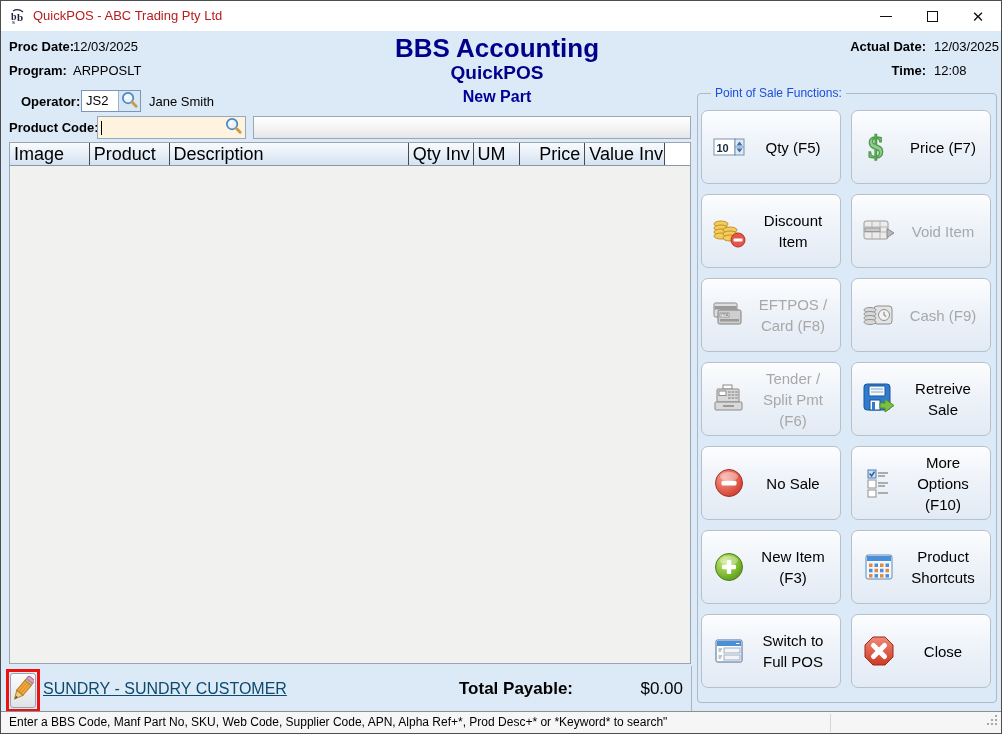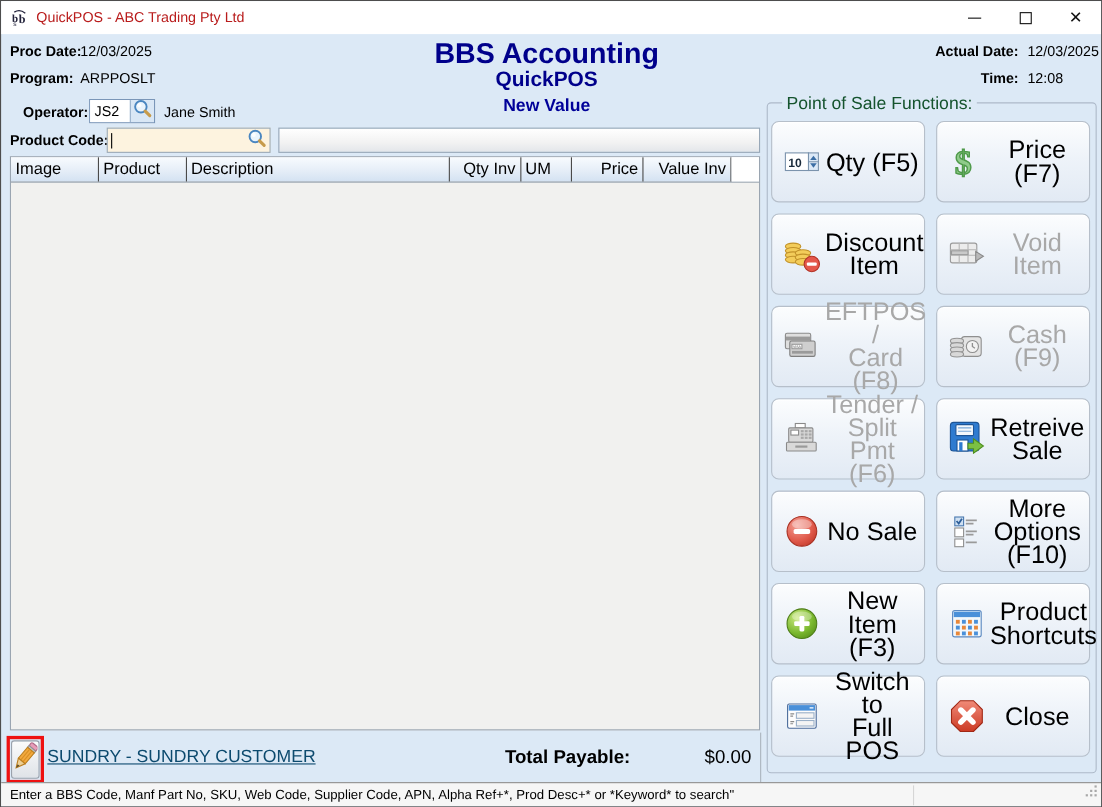--- a/index.html
+++ b/index.html
@@ -28,43 +28,43 @@
   .combo { position:absolute; display:flex; border:1px solid #7a96b8; background:#fff; }
   .combo .txt { font-size:13px; padding:2px 4px; border:0; outline:none; background:#fff; font-family:"Liberation Sans",sans-serif; }
   .combo .mag { display:flex; align-items:center; justify-content:center; background:#d9e7f5; border-left:1px solid #9ab2cc; width:22px; }
   .pc-input { position:absolute; left:96px; top:115px; width:149px; height:23px; background:#fdf3df; border:1px solid #98a8b8; display:flex; align-items:center; }
   .pc-input .caret { width:1px; height:14px; background:#000; margin-left:3px; }
   .pc-input .mag2 { margin-left:auto; margin-right:2px; display:flex; }
   .ro-field { position:absolute; left:252px; top:115px; width:438px; height:23px; border:1px solid #98a8b8; background:linear-gradient(180deg,#ffffff 0%,#f2f2f2 60%,#e3e6ea 100%); }
   
   .grid { position:absolute; left:8px; top:141px; width:682px; height:522px; border:1px solid #9aa5b1; background:#f1f1ef; }
   .grid-header { display:flex; height:23px; background:linear-gradient(180deg,#f8fbfe 0%,#e7eff8 50%,#d4e2f2 100%); border-bottom:1px solid #8a97a5; }
-  .gh-cell { height:100%; font-size:15px; color:#000; line-height:22px; padding:0 4px; border-right:1px solid #4a4a4a; overflow:hidden; white-space:nowrap; }
+  .gh-cell { height:100%; font-size:18px; color:#000; line-height:22px; padding:0 4px; border-right:1px solid #4a4a4a; overflow:hidden; white-space:nowrap; }
   .gh-cell.spacer { background:#ffffff; border-right:0; }
   
   .footer-line-v { position:absolute; left:690px; top:665px; width:1px; height:45px; background:#aab4be; }
   .edit-annotation { position:absolute; left:5px; top:668px; width:34px; height:43px; border:3px solid #ee1111; }
   .edit-btn { position:absolute; left:9px; top:672px; width:26px; height:35px; border:1px solid #9aa2ac; border-radius:3px;
     background:linear-gradient(180deg,#fbfbfb,#dfe3e8); display:flex; align-items:center; justify-content:center; }
   .cust-link { position:absolute; left:42px; top:679px; font-size:16px; color:#0c4a6e; text-decoration:underline; cursor:pointer; white-space:nowrap; }
   .total-lbl { position:absolute; left:458px; top:678px; font-size:17px; color:#000;font-weight:bold; }
   .total-val { position:absolute; left:560px; top:678px; width:122px; text-align:right; font-size:17px; color:#000; }
   
   .statusbar { position:absolute; left:0; bottom:0; width:100%; height:22px; background:#f6f6f6; border-top:1px solid #8e8e8e; }
   .status-text { position:absolute; left:8px; top:3px; font-size:12px; color:#000; white-space:nowrap; }
   .status-div { position:absolute; left:829px; top:2px; width:1px; height:18px; background:#d6d6d6; }
   .grip { position:absolute; right:2px; bottom:2px; }
   
   .fieldset-box { position:absolute; left:696px; top:92px; width:300px; height:610px; border:1px solid #adb9c9; border-radius:4px; }
-  .legend { position:absolute; left:710px; top:85px; font-size:16px; color:#14532d; background:#dce9f6; padding:0 4px; white-space:nowrap; }
+  .legend { position:absolute; left:710px; top:85px; font-size:12px; color:#1d4ed8; background:#dce9f6; padding:0 4px; white-space:nowrap; }
   .pos-grid { position:absolute; left:700px; top:109px; width:292px; display:grid; grid-template-columns:140px 140px; column-gap:10px; row-gap:10px; grid-auto-rows:74px; }
   .pos-btn { display:flex; align-items:center; padding-left:6px; border:1px solid #b6bfca; border-radius:7px;
     background:linear-gradient(180deg,#fcfdfe 0%,#eef3f9 45%,#e2eaf4 100%); box-shadow:inset 0 1px 0 #fff; cursor:pointer; }
   .pos-icon { flex:0 0 42px; display:flex; align-items:flex-start; justify-content:center; }
-  .pos-label { flex:1 1 auto; text-align:center; font-size:23px; line-height:21px; color:#000; white-space:pre-line; padding-right:4px; }
+  .pos-label { flex:1 1 auto; text-align:center; font-size:15px; line-height:21px; color:#000; white-space:pre-line; padding-right:4px; }
   .pos-btn.disabled .pos-label { color:#a8a8a8; }
 </style>
 </head>
 <body>
 
 <div class="window">
 
   <div class="titlebar">
     <span class="app-icon"><svg width="16" height="16" viewBox="0 0 16 16">
           <path d="M3 3 Q8 0 13 4" stroke="#22223a" fill="none" stroke-width="1.2"></path>
@@ -100,21 +100,21 @@
             <circle cx="7" cy="7" r="2" fill="#ffffff" opacity=".8"></circle>
             <line x1="12.6" y1="12.6" x2="17" y2="17" stroke="#c79b4a" stroke-width="3" stroke-linecap="round"></line>
           </svg></span>
       </span>
   </div>
   <span class="val" style="left:148px; top:93px;">Jane Smith</span>
 
   <div class="center-head">
     <div class="ch1">BBS Accounting</div>
     <div class="ch2">QuickPOS</div>
-    <div class="ch3">New Value</div>
+    <div class="ch3">New Part</div>
   </div>
 
   <span class="lbl" style="left:823px; top:38px; width:102px; text-align:right;">Actual Date:</span>
   <span class="val" style="left:933px; top:38px;">12/03/2025</span>
   <span class="lbl" style="left:823px; top:62px; width:102px; text-align:right;">Time:</span>
   <span class="val" style="left:933px; top:62px;">12:08</span>
 
   <span class="lbl" style="left:8px; top:119px;">Product Code:</span>
   <div class="pc-input">
     <span class="caret"></span>

